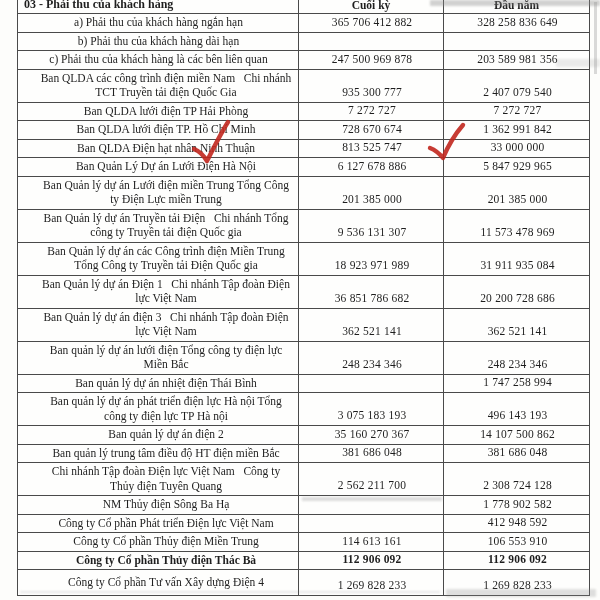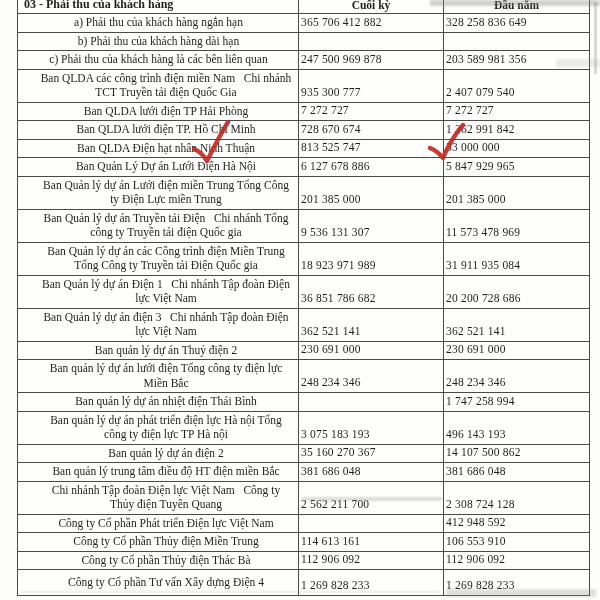--- a/index.html
+++ b/index.html
@@ -29,21 +29,21 @@
     text-align:center;font-weight:bold;vertical-align:bottom;
     padding-bottom:2px;font-size:11.5px;
   }
   td.label-cell{
     text-align:center;vertical-align:middle;
     padding:1px 6px 2px 7px;line-height:14.5px;
     white-space:pre-wrap;
   }
   td.label-cell.sub{padding-left:22px;}
   td.num-cell{
-    text-align:left;vertical-align:bottom;
+    text-align:center;vertical-align:bottom;
     padding:0 0 3px 2px;line-height:14px;
     letter-spacing:.2px;
   }
   svg.annot{position:absolute;left:0;top:0;width:600px;height:600px;pointer-events:none;}
   .artifact{position:absolute;background:#8a8a8a;pointer-events:none;filter:blur(1.2px);}
   .art-1{left:430px;top:0;width:170px;height:6px;opacity:.38;}
   .art-2{left:594px;top:2px;width:3px;height:72px;opacity:.30;filter:blur(.6px);}
   .art-3{left:556px;top:59px;width:44px;height:8px;opacity:.16;}
   .art-4{left:302px;top:497px;width:140px;height:4px;opacity:.28;}
   .art-5{left:446px;top:589px;width:150px;height:8px;opacity:.26;}
@@ -127,25 +127,20 @@
       <td class="label-cell sub">Ban Quản lý dự án Điện 1   Chi nhánh Tập đoàn Điện lực Việt Nam</td>
       <td class="num-cell">36 851 786 682</td>
       <td class="num-cell">20 200 728 686</td>
     </tr>
         <tr style="height: 33px;">
       <td class="label-cell sub">Ban Quản lý dự án điện 3   Chi nhánh Tập đoàn Điện lực Việt Nam</td>
       <td class="num-cell">362 521 141</td>
       <td class="num-cell">362 521 141</td>
     </tr>
         <tr style="height: 18px;">
-      <td class="label-cell sub">Ban quản lý dự án Thuỷ điện 2</td>
-      <td class="num-cell">230 691 000</td>
-      <td class="num-cell">230 691 000</td>
-    </tr>
-        <tr style="height: 18px;">
       <td class="label-cell sub">Ban quản lý dự án lưới điện Tổng công ty điện lực Miền Bắc</td>
       <td class="num-cell">248 234 346</td>
       <td class="num-cell">248 234 346</td>
     </tr>
         <tr style="height: 18px; margin-top: 40px;">
       <td class="label-cell sub">Ban quản lý dự án nhiệt điện Thái Bình</td>
       <td class="num-cell"></td>
       <td class="num-cell">1 747 258 994</td>
     </tr>
         <tr style="height: 33px;">
@@ -162,30 +157,35 @@
       <td class="label-cell sub">Ban quản lý trung tâm điều độ HT điện miền Bắc</td>
       <td class="num-cell">381 686 048</td>
       <td class="num-cell">381 686 048</td>
     </tr>
         <tr style="height: 33px;">
       <td class="label-cell sub">Chi nhánh Tập đoàn Điện lực Việt Nam   Công ty Thủy điện Tuyên Quang</td>
       <td class="num-cell">2 562 211 700</td>
       <td class="num-cell">2 308 724 128</td>
     </tr>
         <tr style="height: 18px;">
+      <td class="label-cell sub">NM Thủy điện Sông Ba Hạ</td>
+      <td class="num-cell"></td>
+      <td class="num-cell">1 778 902 582</td>
+    </tr>
+        <tr style="height: 18px;">
       <td class="label-cell sub">Công ty Cổ phần Phát triển Điện lực Việt Nam</td>
       <td class="num-cell"></td>
       <td class="num-cell">412 948 592</td>
     </tr>
         <tr style="height: 18px;">
       <td class="label-cell sub">Công ty Cổ phần Thủy điện Miền Trung</td>
       <td class="num-cell">114 613 161</td>
       <td class="num-cell">106 553 910</td>
     </tr>
-        <tr style="height: 18px;">
+        <tr style="height: 18px; font-weight: bold;">
       <td class="label-cell sub">Công ty Cổ phần Thủy điện Thác Bà</td>
       <td class="num-cell">112 906 092</td>
       <td class="num-cell">112 906 092</td>
     </tr>
         <tr style="height: 26px;">
       <td class="label-cell sub">Công ty Cổ phần Tư vấn Xây dựng Điện 4</td>
       <td class="num-cell">1 269 828 233</td>
       <td class="num-cell">1 269 828 233</td>
     </tr>
       </tbody>

